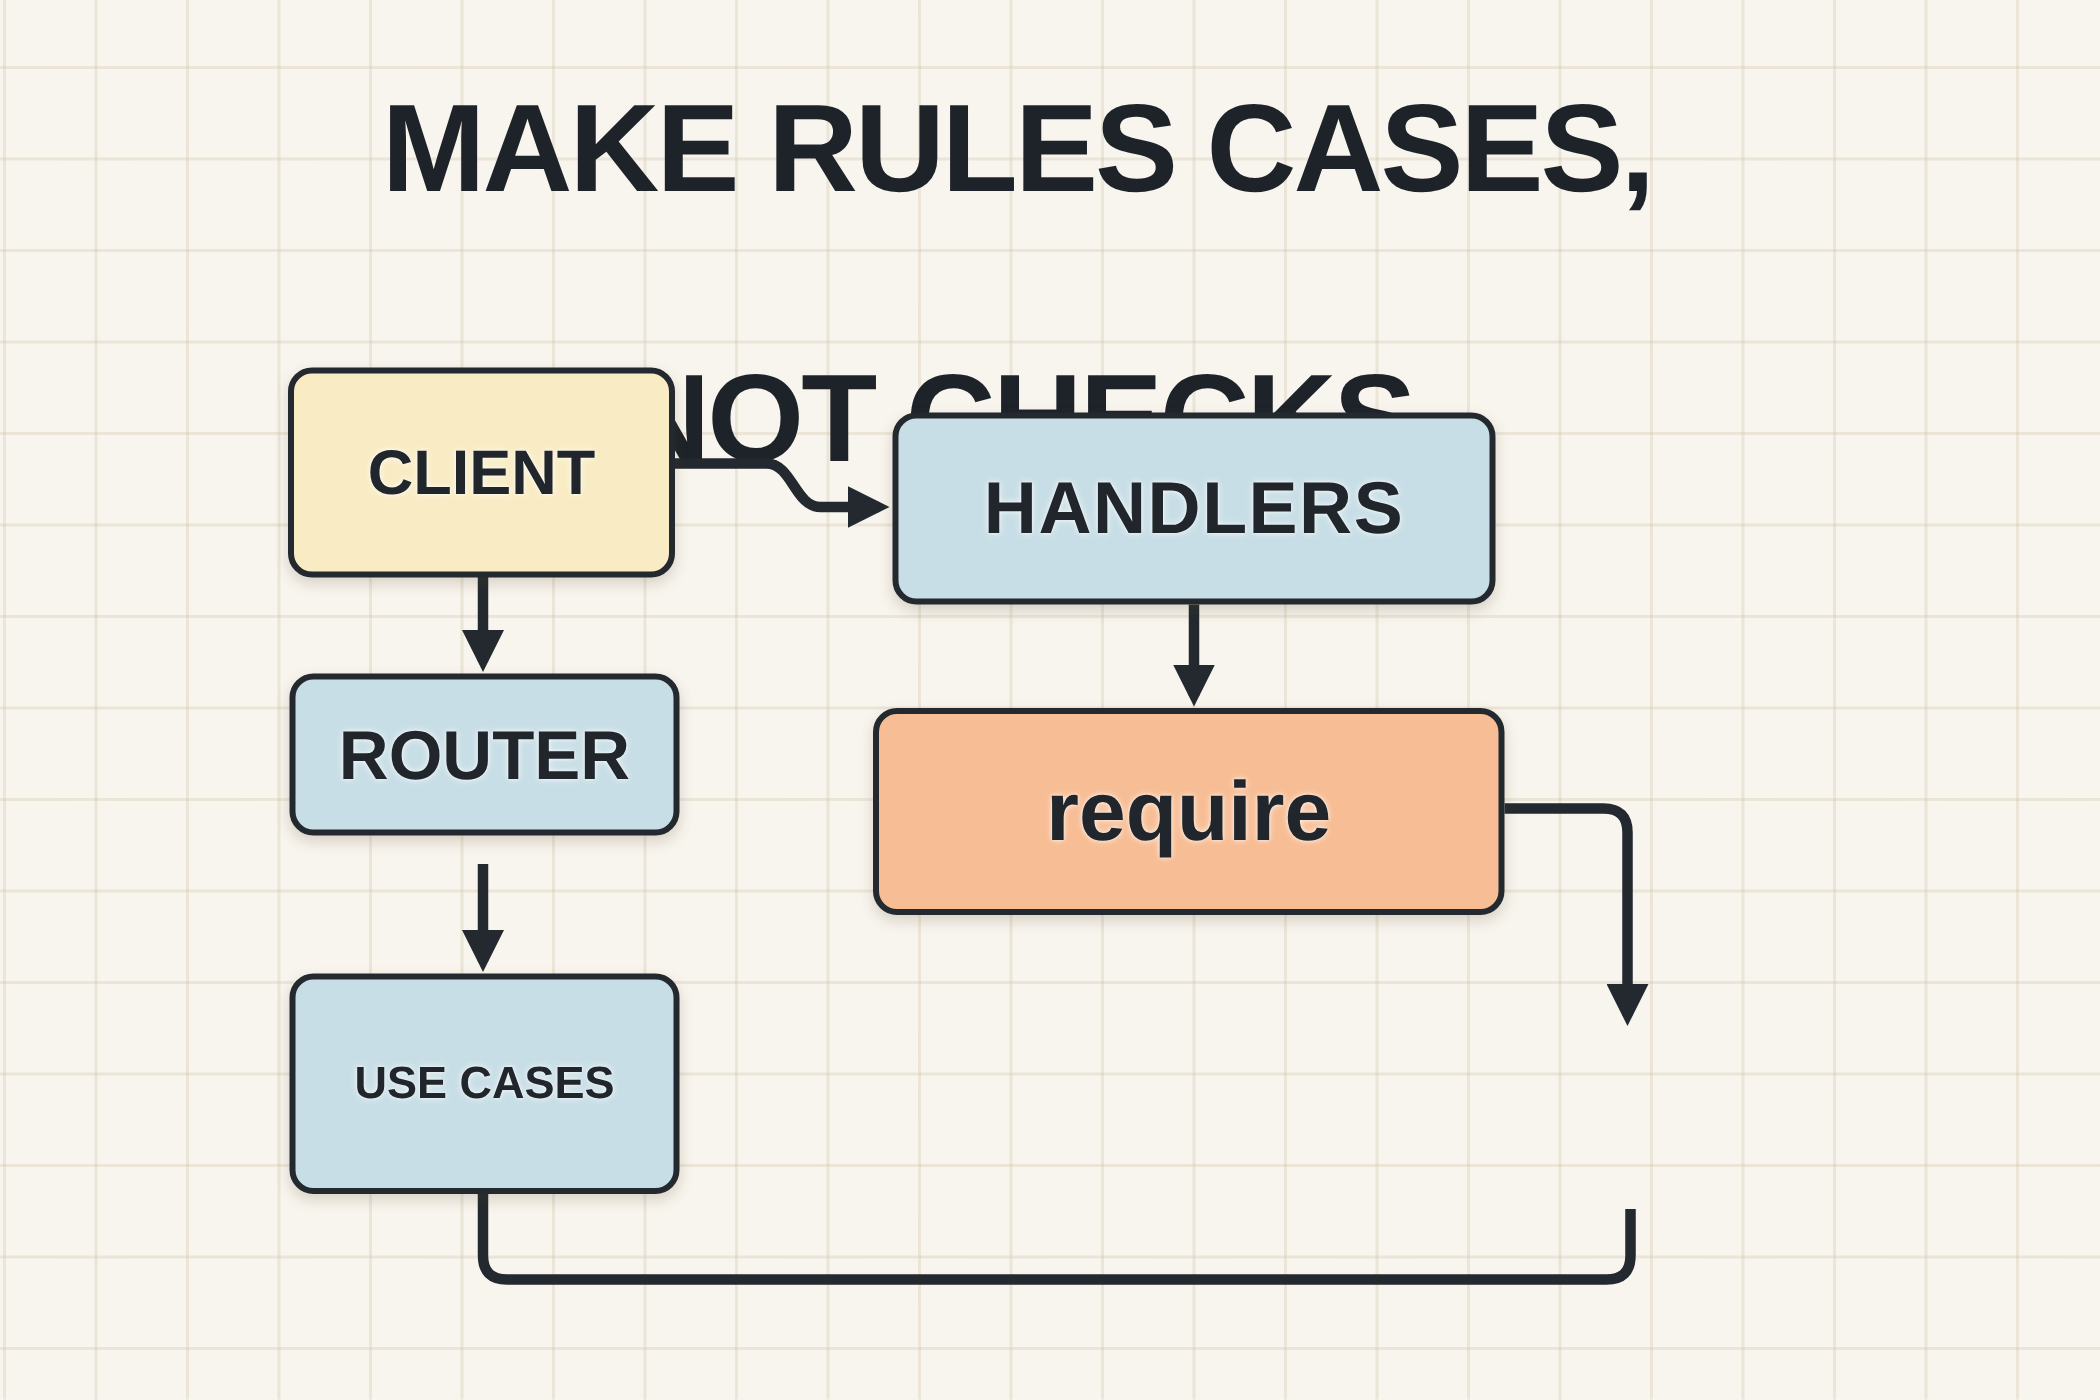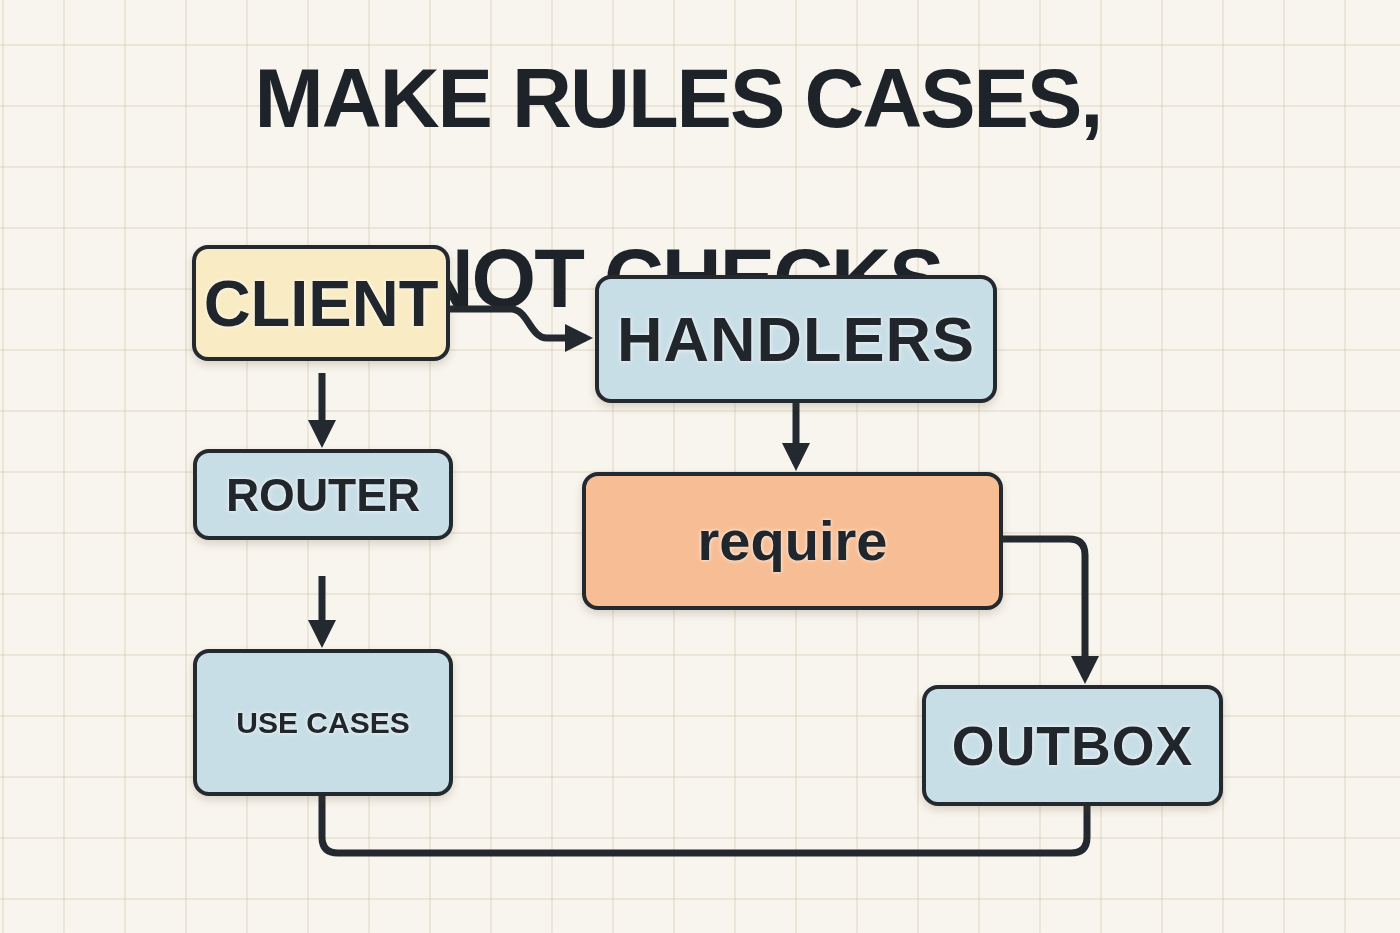--- a/index.html
+++ b/index.html
@@ -31,23 +31,23 @@
     position: absolute; z-index: 2;
     display: flex; flex-direction: column; align-items: center; justify-content: center;
     border: 4px solid #23292e; border-radius: 16px;
     box-sizing: border-box;
     box-shadow: 0 4px 9px rgba(90,75,45,0.20);
     color: #20262b; font-weight: bold; text-align: center;
     text-shadow: 0 0 5px rgba(255,255,255,0.75), 0 0 2px rgba(255,255,255,0.6);
   }
   .node .lbl { display: block; }
 
-  #node-client    { left: 192px; top: 245px; width: 258px; height: 116px; font-size: 65px; }
-  #node-handlers  { left: 595px; top: 275px; width: 402px; height: 128px; font-size: 63px; letter-spacing: 1px; }
-  #node-router    { left: 193px; top: 449px; width: 260px; height: 91px; font-size: 46px; }
+  #node-client    { left: 192px; top: 245px; width: 258px; height: 140px; font-size: 42px; }
+  #node-handlers  { left: 595px; top: 275px; width: 402px; height: 128px; font-size: 49px; letter-spacing: 1px; }
+  #node-router    { left: 193px; top: 449px; width: 260px; height: 108px; font-size: 46px; }
   #node-usecases  { left: 193px; top: 649px; width: 260px; height: 147px; font-size: 30px; line-height: 1.05; }
   #node-usecases .lbl { width: 175px; }
   #node-require   { left: 582px; top: 472px; width: 421px; height: 138px; font-size: 56px; line-height: 1.0; }
   #node-require .sub { display: block; font-size: 37px; margin-top: 6px; letter-spacing: 0px; }
   #node-outbox    { left: 922px; top: 685px; width: 301px; height: 121px; font-size: 55px; letter-spacing: 1px; }
 </style>
 </head>
 <body>
 
 <div class="canvas">
@@ -85,17 +85,14 @@
   </div>
 
   <div class="node" id="node-usecases" style="background: rgb(200, 222, 230);">
     <span class="lbl">USE CASES</span>
   </div>
 
   <div class="node" id="node-require" style="background: rgb(247, 189, 148);">
     <span class="lbl">require</span>
   </div>
 
-  <div class="node" id="node-outbox" style="background: rgb(200, 222, 230);">
-    <span class="lbl">OUTBOX</span>
-  </div>
 
 </div>
 
 </body></html>

